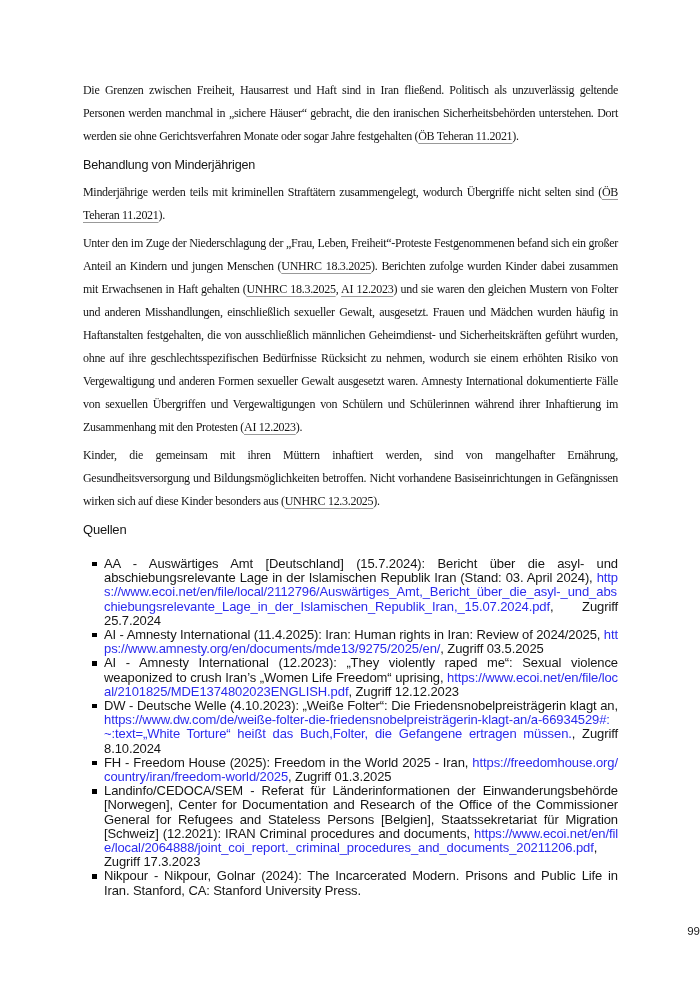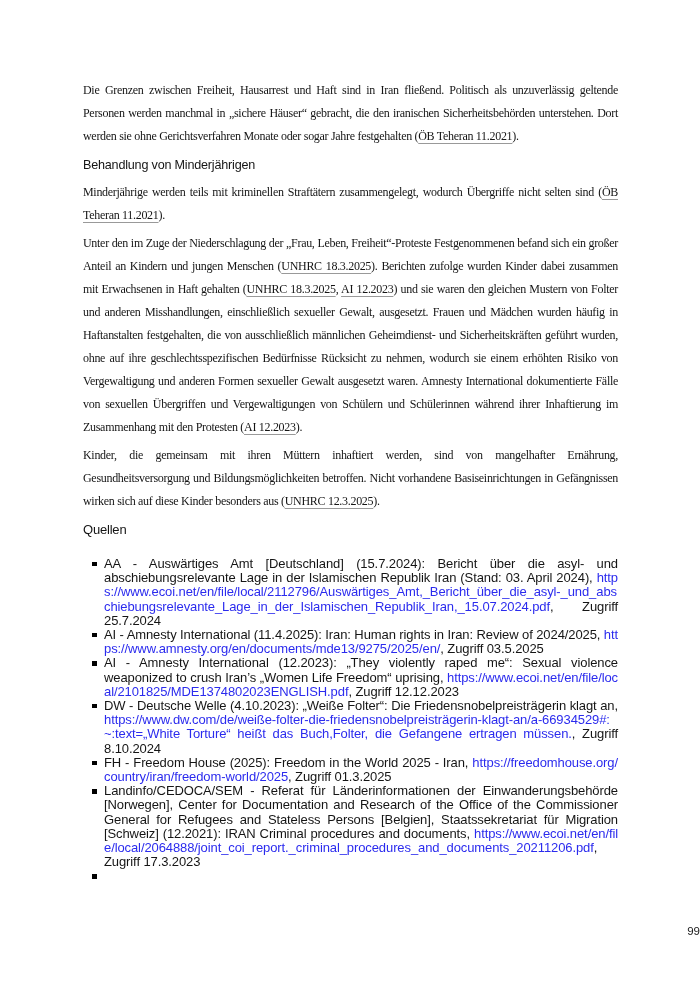--- a/index.html
+++ b/index.html
@@ -92,17 +92,17 @@
       <p class="para"><span>Unter den im Zuge der Niederschlagung der „Frau, Leben, Freiheit“-Proteste Festgenommenen befand sich ein großer Anteil an Kindern und jungen Menschen (</span><span class="cite">UNHRC 18.3.2025</span><span>). Berichten zufolge wurden Kinder dabei zusammen mit Erwachsenen in Haft gehalten (</span><span class="cite">UNHRC 18.3.2025</span><span>, </span><span class="cite">AI 12.2023</span><span>) und sie waren den gleichen Mustern von Folter und anderen Misshandlungen, einschließlich sexueller Gewalt, ausgesetzt. Frauen und Mädchen wurden häufig in Haftanstalten festgehalten, die von ausschließlich männlichen Geheimdienst- und Sicherheitskräften geführt wurden, ohne auf ihre geschlechtsspezifischen Bedürfnisse Rücksicht zu nehmen, wodurch sie einem erhöhten Risiko von Vergewaltigung und anderen Formen sexueller Gewalt ausgesetzt waren. Amnesty International dokumentierte Fälle von sexuellen Übergriffen und Vergewaltigungen von Schülern und Schülerinnen während ihrer Inhaftierung im Zusammenhang mit den Protesten (</span><span class="cite">AI 12.2023</span><span>).</span></p>
       <p class="para"><span>Kinder, die gemeinsam mit ihren Müttern inhaftiert werden, sind von mangelhafter Ernährung, Gesundheitsversorgung und Bildungsmöglichkeiten betroffen. Nicht vorhandene Basiseinrichtungen in Gefängnissen wirken sich auf diese Kinder besonders aus (</span><span class="cite">UNHRC 12.3.2025</span><span>).</span></p>
       <p class="label">Quellen</p>
       <ul class="sources">
         <li><span class="marker"></span><span>AA - Auswärtiges Amt [Deutschland] (15.7.2024): Bericht über die asyl- und abschiebungsrelevante Lage in der Islamischen Republik Iran (Stand: 03. April 2024), </span><span class="link">https://www.ecoi.net/en/file/local/2112796/Auswärtiges_Amt,_Bericht_über_die_asyl-_und_abschiebungsrelevante_Lage_in_der_Islamischen_Republik_Iran,_15.07.2024.pdf</span><span>, Zugriff 25.7.2024</span></li>
         <li><span class="marker"></span><span>AI - Amnesty International (11.4.2025): Iran: Human rights in Iran: Review of 2024/2025, </span><span class="link">https://www.amnesty.org/en/documents/mde13/9275/2025/en/</span><span>, Zugriff 03.5.2025</span></li>
         <li><span class="marker"></span><span>AI - Amnesty International (12.2023): „They violently raped me“: Sexual violence weaponized to crush Iran’s „Women Life Freedom“ uprising, </span><span class="link">https://www.ecoi.net/en/file/local/2101825/MDE1374802023ENGLISH.pdf</span><span>, Zugriff 12.12.2023</span></li>
         <li><span class="marker"></span><span>DW - Deutsche Welle (4.10.2023): „Weiße Folter“: Die Friedensnobelpreisträgerin klagt an, </span><span class="link">https://www.dw.com/de/weiße-folter-die-friedensnobelpreisträgerin-klagt-an/a-66934529#:~:text=„White Torture“ heißt das Buch,Folter, die Gefangene ertragen müssen.</span><span>, Zugriff 8.10.2024</span></li>
         <li><span class="marker"></span><span>FH - Freedom House (2025): Freedom in the World 2025 - Iran, </span><span class="link">https://freedomhouse.org/country/iran/freedom-world/2025</span><span>, Zugriff 01.3.2025</span></li>
         <li><span class="marker"></span><span>Landinfo/CEDOCA/SEM - Referat für Länderinformationen der Einwanderungsbehörde [Norwegen], Center for Documentation and Research of the Office of the Commissioner General for Refugees and Stateless Persons [Belgien], Staatssekretariat für Migration [Schweiz] (12.2021): IRAN Criminal procedures and documents, </span><span class="link">https://www.ecoi.net/en/file/local/2064888/joint_coi_report._criminal_procedures_and_documents_20211206.pdf</span><span>, Zugriff 17.3.2023</span></li>
-        <li><span class="marker"></span></li>
+        <li><span class="marker"></span><span>Nikpour - Nikpour, Golnar (2024): The Incarcerated Modern. Prisons and Public Life in Iran. Stanford, CA: Stanford University Press.</span></li>
       </ul>
     </main>
   <div class="pageno">99</div>
 </div>
 
 </body></html>

